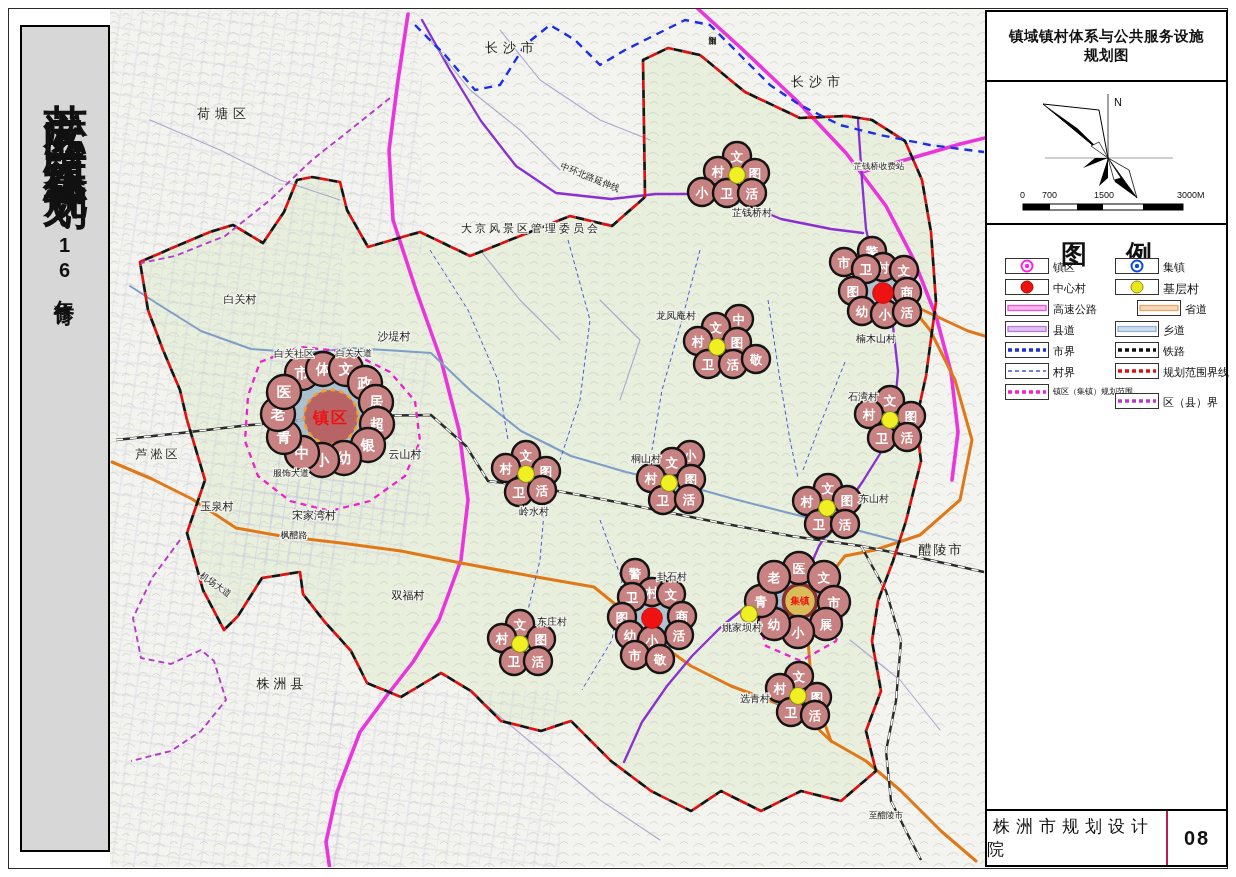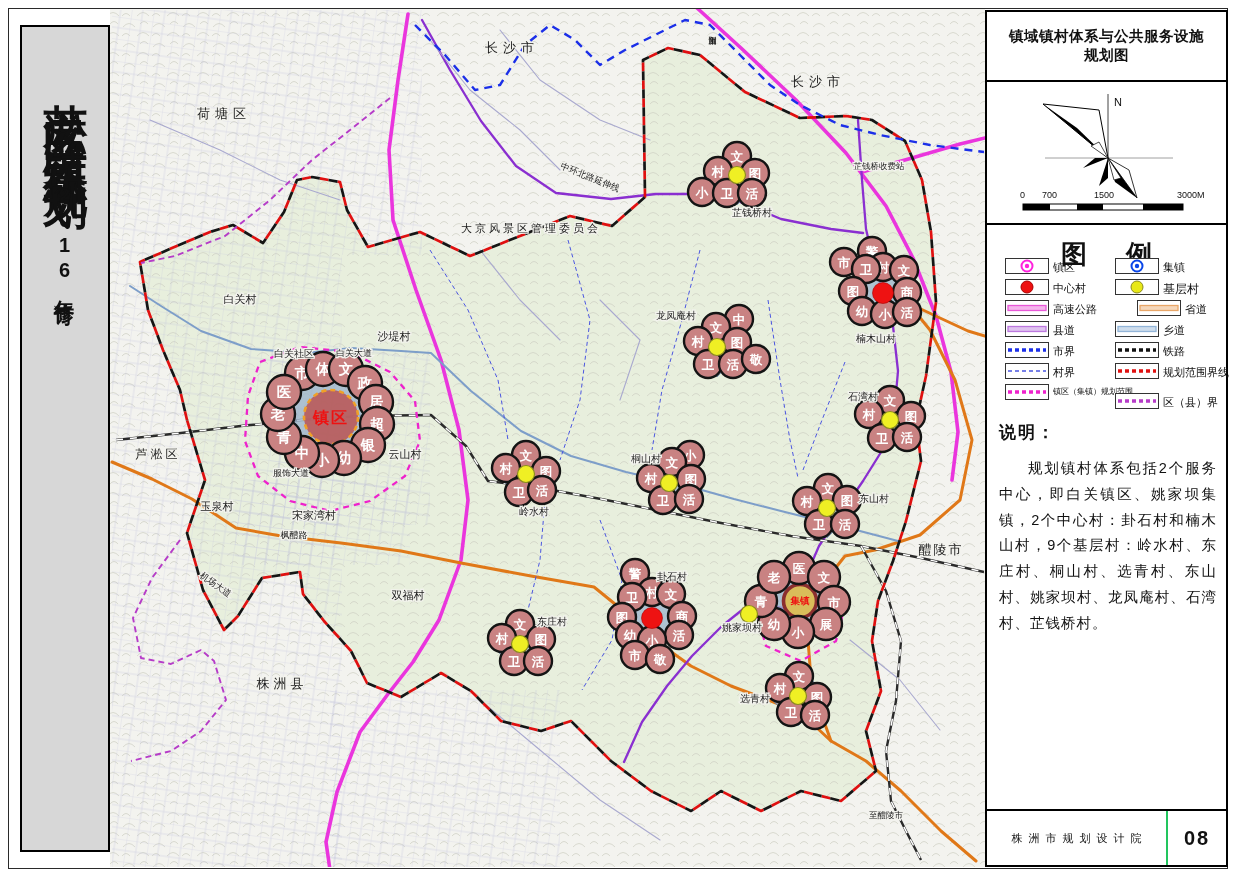--- a/index.html
+++ b/index.html
@@ -27,22 +27,22 @@
   .scale-label{position:absolute;font-size:9px;color:#111;}
   .p-legend{top:213px;height:584px;}
   .lg-title{text-align:center;font-size:26px;font-weight:600;letter-spacing:16px;margin-top:12px;text-indent:16px;}
   .lg-item{position:absolute;height:18px;}
   .lg-swatch{position:absolute;top:0;width:44px;height:16px;background:#fff;border:1px solid #333;box-sizing:border-box;}
   .lg-label{position:absolute;top:2px;white-space:nowrap;font-size:11px;}
   .notes{position:absolute;top:196px;left:12px;right:9px;}
   .notes-title{font-size:17px;font-weight:600;letter-spacing:2px;}
   .notes-body{margin-top:12px;font-size:14.5px;line-height:1.78;text-align:justify;text-indent:2em;letter-spacing:1px;}
   .p-footer{top:797px;height:56px;border-top:2px solid #000;display:flex;}
-  .f-org{flex:1;display:flex;align-items:center;justify-content:center;font-size:11px;letter-spacing:6px;text-indent:6px;}
-  .f-no{width:58px;border-left:2px solid #22c55e;display:flex;align-items:center;justify-content:center;
+  .f-org{flex:1;display:flex;align-items:center;justify-content:center;font-size:17px;letter-spacing:6px;text-indent:6px;}
+  .f-no{width:58px;border-left:2px solid #be185d;display:flex;align-items:center;justify-content:center;
         font-size:20px;font-weight:bold;letter-spacing:2px;}
 </style>
 </head>
 <body>
 
 <div class="page">
   <div class="outer-border"></div>
 
   <div class="side-box">
     <div class="side-title">芦淞区白关镇总体规划</div>
@@ -645,24 +645,20 @@
               </svg></span>
             <span class="lg-label" style="left:176px;font-size:11px">规划范围界线</span>
           </div>
           <div class="lg-item" style="top: 159px; left: 0px; right: 0px; margin-top: 9px;">
             <span class="lg-swatch" style="left:128px"><svg width="42" height="14" viewBox="0 0 42 14">
                 <line x1="2" y1="7" x2="40" y2="7" stroke="#b63cc8" stroke-width="3.5" stroke-dasharray="4 3"></line>
               </svg></span>
             <span class="lg-label" style="left:176px;font-size:11px">区（县）界</span>
           </div>
         </div>
-      <div class="notes">
-        <div class="notes-title">说明：</div>
-        <div class="notes-body">规划镇村体系包括2个服务中心，即白关镇区、姚家坝集镇，2个中心村：卦石村和楠木山村，9个基层村：岭水村、东庄村、桐山村、选青村、东山村、姚家坝村、龙凤庵村、石湾村、芷钱桥村。</div>
-      </div>
     </div>
 
     <div class="p-sec p-footer">
       <div class="f-org">株洲市规划设计院</div>
       <div class="f-no">08</div>
     </div>
   </div>
 </div>
 
 </body></html>

